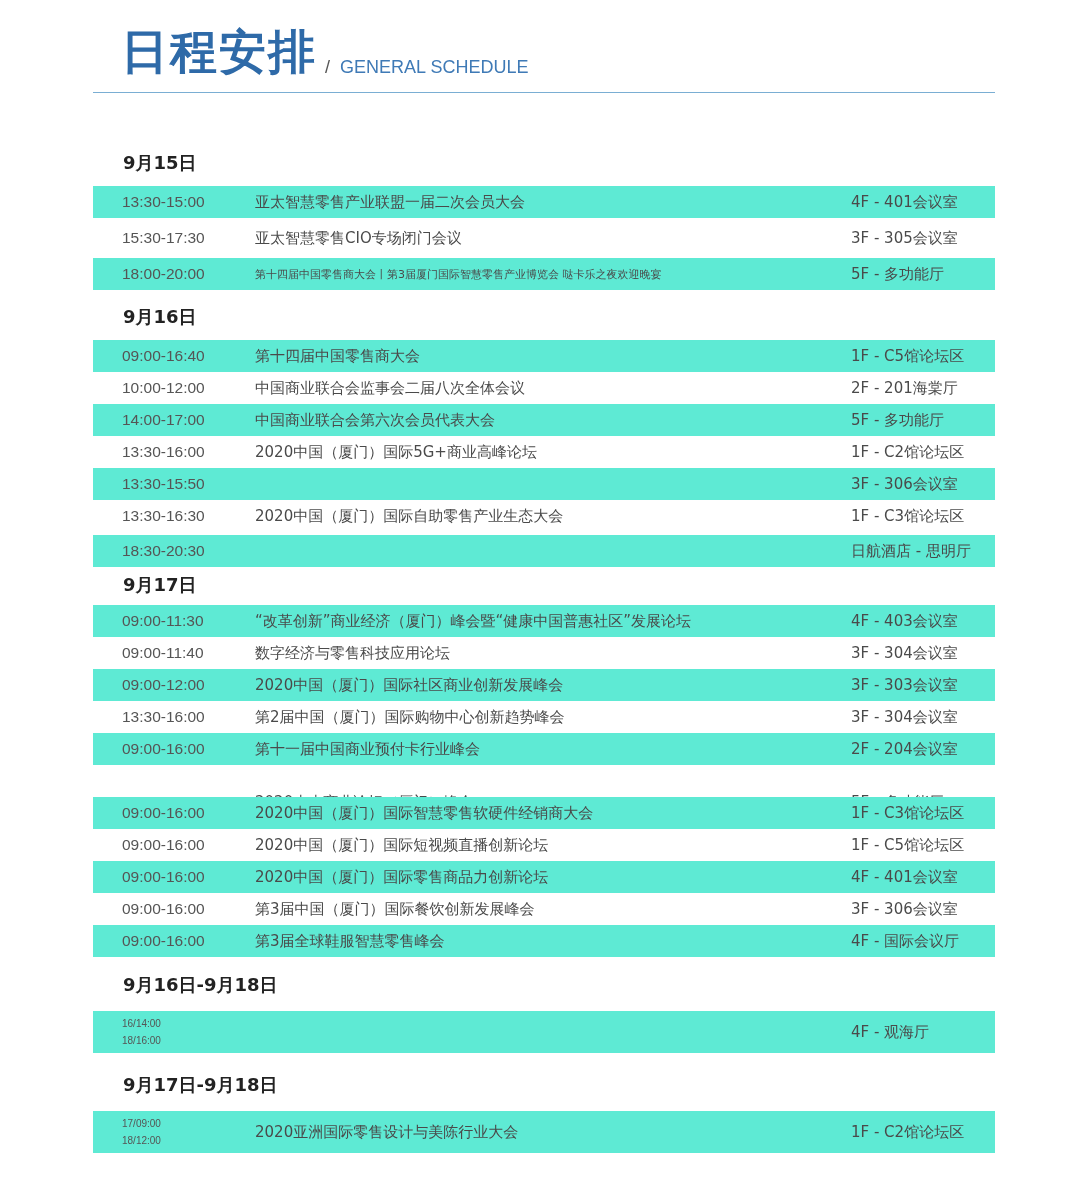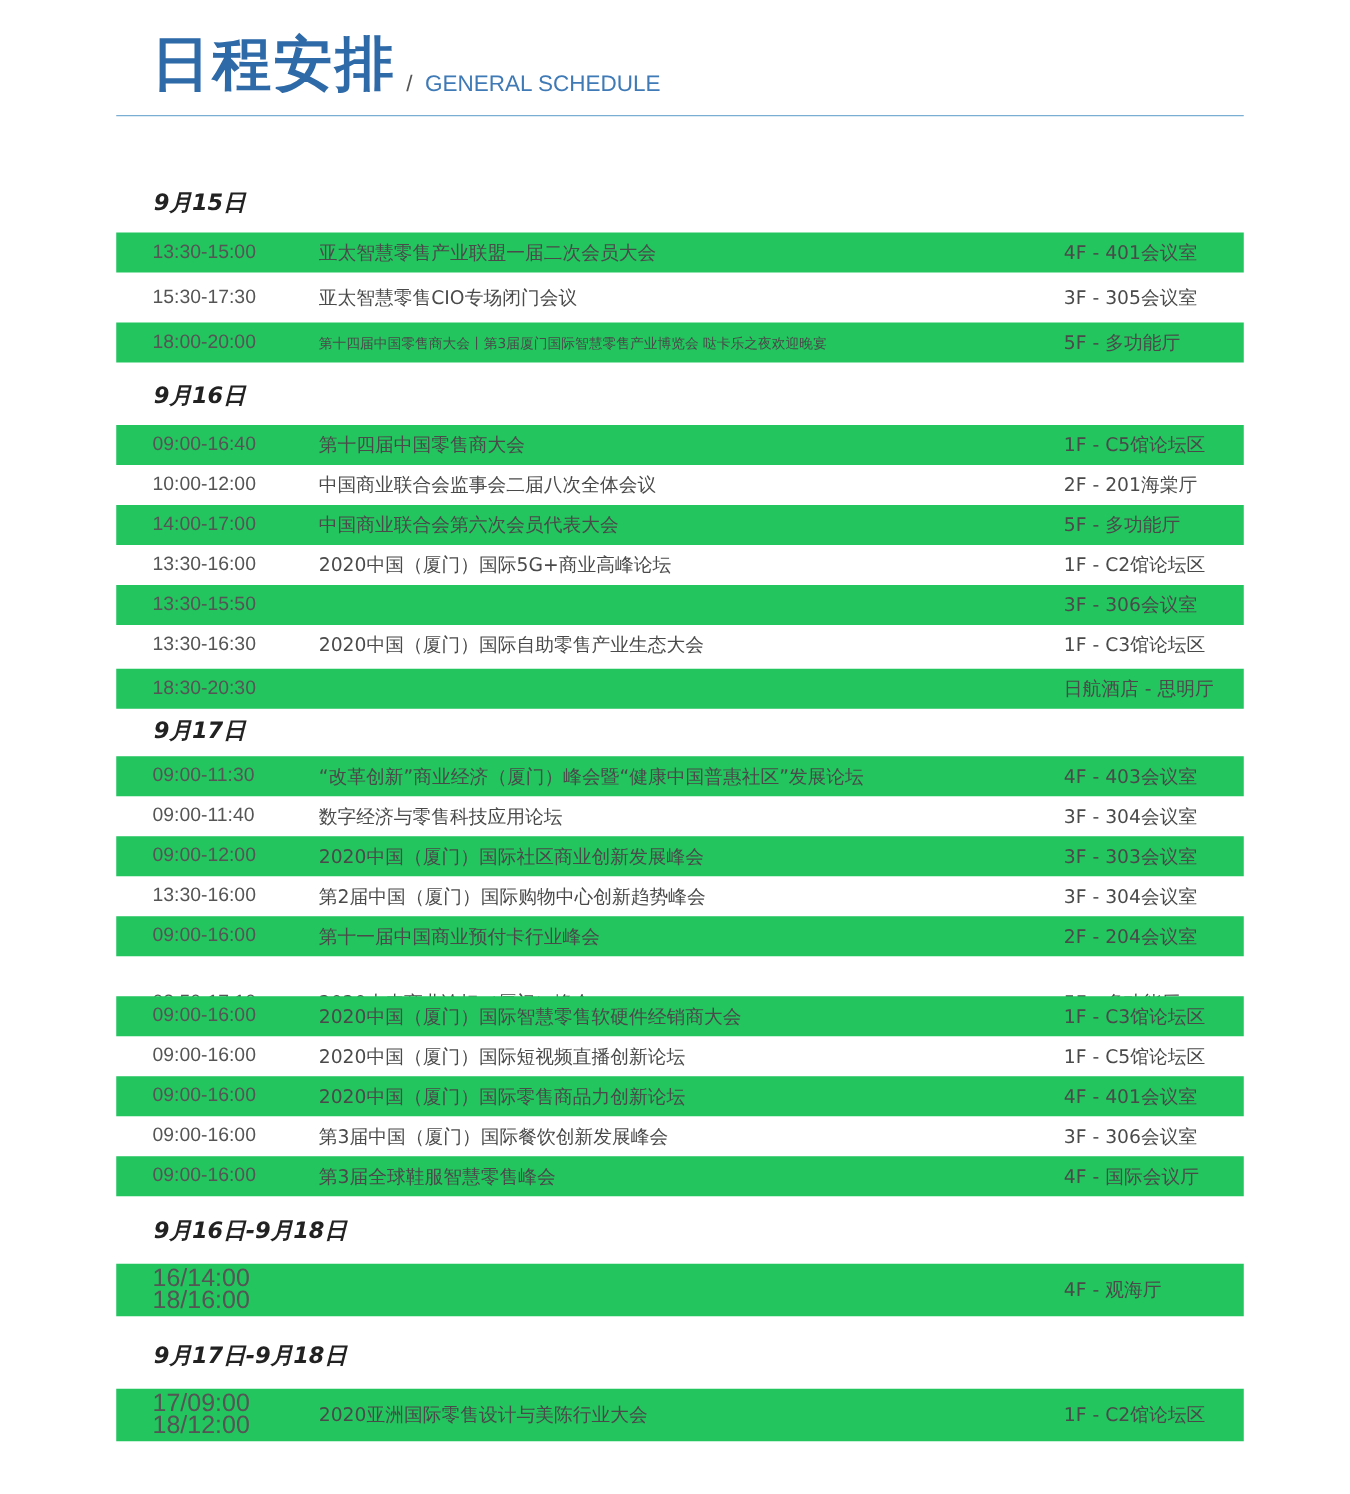--- a/index.html
+++ b/index.html
@@ -20,31 +20,31 @@
     font-size: 18px; color: #3f7ab6; line-height: 22px; white-space: nowrap;
   }
   .slash { margin-right: 10px; color: #555; }
   .rule {
     position: absolute; left: 0; top: 72px; width: 902px; height: 1px; background: #7aaed3;
   }
   .schedule { position: absolute; left: 93px; top: 0; width: 902px; }
   .day-title {
     position: absolute; left: 30px;
     font-size: 18px; font-weight: bold; color: #222;
-    line-height: 24px; white-space: nowrap; font-style: italic;
+    line-height: 24px; white-space: nowrap;
   }
   .row {
     position: absolute; left: 0; width: 902px; height: 32px;
     font-size: 15px; color: #4a4a4a;
   }
-  .row.shaded { background: #22c55e; }
+  .row.shaded { background: #5eead4; }
   .row.tall { height: 42px; }
   .cell { position: absolute; top: 0; height: 100%; display: flex; align-items: center; white-space: nowrap; }
   .c-time { left: 29px; font-family: "Liberation Sans", sans-serif; font-size: 15.5px; color: #555; }
-  .c-time.two { flex-direction: column; align-items: flex-start; justify-content: center; line-height: 17px; font-size: 20px; }
+  .c-time.two { flex-direction: column; align-items: flex-start; justify-content: center; line-height: 17px; font-size: 10px; }
   .c-title { left: 162px; }
   .c-venue { left: 742px; margin-left: 16px; }
 </style>
 </head>
 <body>
 
 <div class="header">
   <div class="title">日程安排</div>
   <div class="subtitle-wrap">
     <span class="slash">/</span><span>GENERAL SCHEDULE</span>

